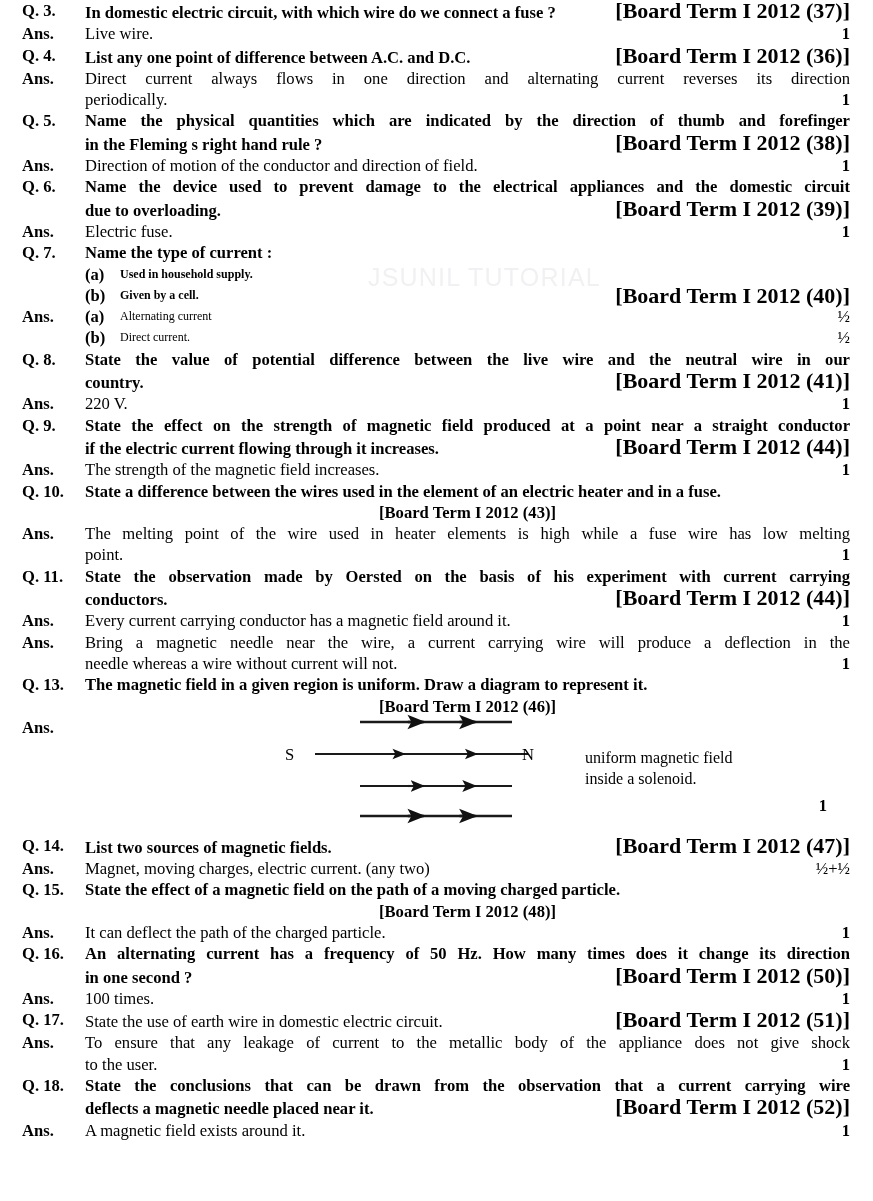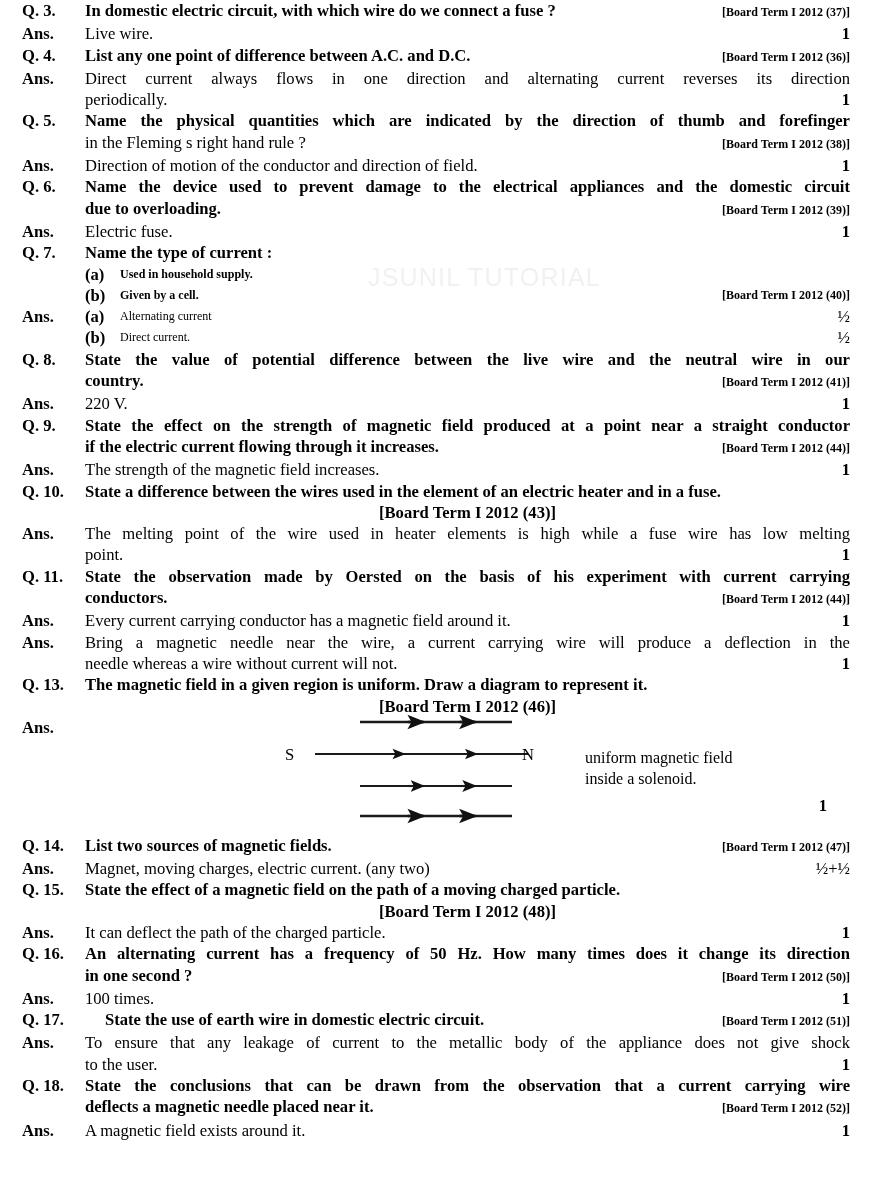--- a/index.html
+++ b/index.html
@@ -86,21 +86,21 @@
     align-items: baseline;
     font-size: 16.6px;
     line-height: 21.3px;
   }
   .tagline .left {
     white-space: nowrap;
   }
   .tag {
     font-weight: bold;
     white-space: nowrap;
-    font-size: 12px;
+    font-size: 22px;
   }
   .tag-right {
     text-align: center;
     font-weight: bold;
     font-size: 16.6px;
     line-height: 21.3px;
   }
   .marks {
     font-weight: bold;
     font-size: 16.6px;
@@ -208,21 +208,21 @@
           </div>
         </div>
       </div>
       <div class="row">
         <div class="lbl">Q. 5.</div>
         <div class="body">
           <div class="txt q">
             <span class="line j">Name the physical quantities which are indicated by the direction of thumb and forefinger</span>
           </div>
           <div class="tagline">
-            <span class="left " style="font-weight: normal;">in the Fleming s right hand rule ?</span>
+            <span class="left " style="font-weight: bold;">in the Fleming s right hand rule ?</span>
             <span class="tag">[Board Term I 2012 (38)]</span>
           </div>
         </div>
       </div>
       <div class="row">
         <div class="lbl">Ans.</div>
         <div class="body">
           <div class="tagline">
             <span class="left" style="font-weight: normal;">Direction of motion of the conductor and direction of field.</span>
             <span class="marks">1</span>
@@ -476,21 +476,21 @@
           <div class="tagline">
             <span class="left" style="font-weight: normal;">100 times.</span>
             <span class="marks">1</span>
           </div>
         </div>
       </div>
       <div class="row">
         <div class="lbl">Q. 17.</div>
         <div class="body">
           <div class="tagline">
-            <span class="left" style="font-weight: bold; margin-left: 20px;">State the use of earth wire in domestic electric circuit.</span>
+            <span class="left" style="font-weight: normal;">State the use of earth wire in domestic electric circuit.</span>
             <span class="tag">[Board Term I 2012 (51)]</span>
           </div>
         </div>
       </div>
       <div class="row">
         <div class="lbl">Ans.</div>
         <div class="body">
           <div class="txt a">
             <span class="line j">To ensure that any leakage of current to the metallic body of the appliance does not give shock</span>
           </div>

